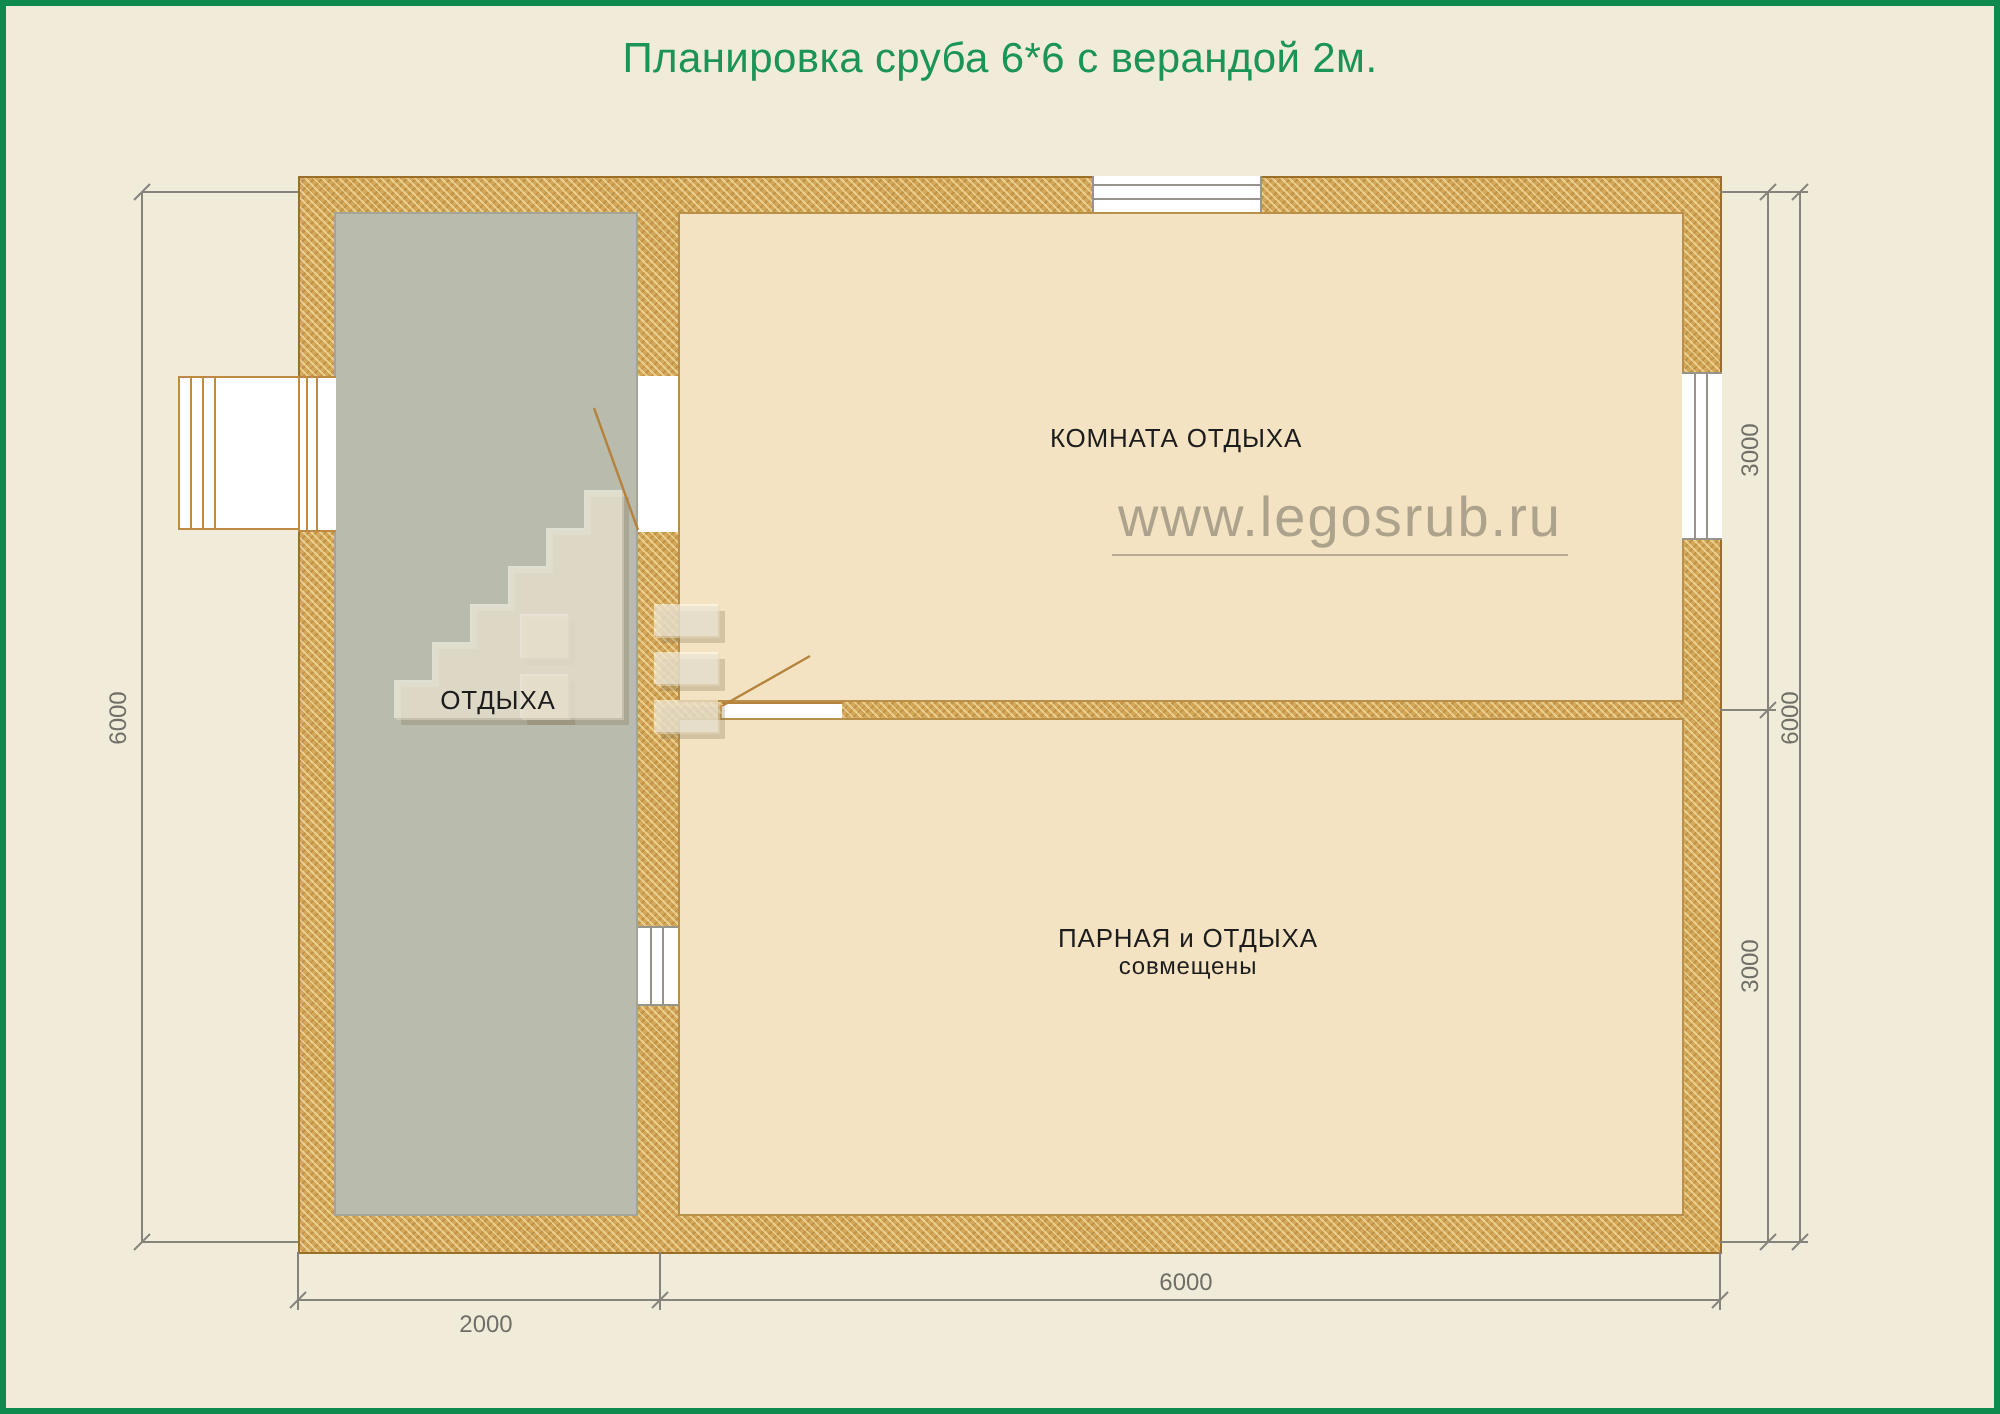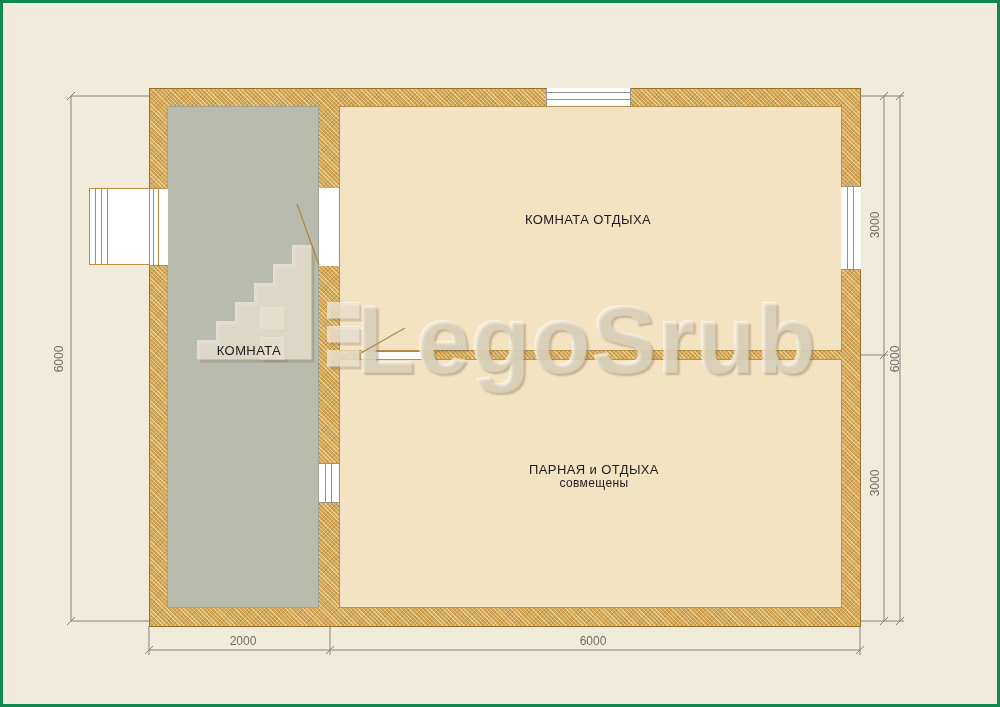--- a/index.html
+++ b/index.html
@@ -73,20 +73,21 @@
     white-space:nowrap;
   }
   .wm-logo{position:absolute; left:190px; top:235px;}
   svg.overlay{position:absolute; left:0; top:0;}
 </style>
 </head>
 <body>
 
 <div class="page">
 
+  <div class="title">Планировка сруба 6*6 с верандой 2м.</div>
 
   <div class="plan">
     <div class="floor-veranda"></div>
     <div class="floor-rest"></div>
     <div class="floor-steam"></div>
     <div class="window-top"></div>
     <div class="window-right"></div>
     <div class="window-veranda"></div>
     <div class="door-entrance"></div>
     <div class="door-veranda-opening"></div>
@@ -108,21 +109,21 @@
         <rect x="135" y="65" width="32" height="16"></rect>
         <rect x="135" y="89" width="32" height="16"></rect>
         <rect x="135" y="113" width="32" height="16"></rect>
       </g>
     </defs>
     <use href="#logoShapes" transform="translate(2.5,2.5)" fill="rgba(128,112,82,0.28)"></use>
     <use href="#logoShapes" transform="translate(-1,-1)" fill="rgba(255,253,245,0.55)"></use>
     <use href="#logoShapes" fill="rgba(226,218,196,0.50)"></use>
   </svg>
 
-  <div class="wm-brand">LegoSrub</div>
+  <div class="wm-url">www.legosrub.ru</div>
 
   <svg class="overlay" width="1000" height="707">
     <g stroke="#85847c" stroke-width="1" fill="none">
 
       <line x1="146" y1="93" x2="68" y2="93"></line>
       <line x1="146" y1="618" x2="68" y2="618"></line>
       <line x1="68" y1="93" x2="68" y2="618"></line>
       <line x1="64" y1="97" x2="72" y2="89"></line>
       <line x1="64" y1="622" x2="72" y2="614"></line>
 
@@ -146,24 +147,24 @@
       <line x1="853" y1="651" x2="861" y2="643"></line>
     </g>
 
     <g stroke="#b5833d" stroke-width="1.2" fill="none">
       <line x1="316" y1="262" x2="294" y2="201"></line>
       <line x1="358" y1="350" x2="402" y2="325"></line>
     </g>
   </svg>
 
   <div class="room-label" style="left:585px; top:216px;">КОМНАТА ОТДЫХА</div>
-  <div class="room-label" style="left:246px; top:347px;">КОМНАТА</div>
+  <div class="room-label" style="left:246px; top:347px;">ОТДЫХА</div>
   <div class="room-label" style="left:591px; top:466px;">ПАРНАЯ и ОТДЫХА</div>
   <div class="room-label room-sub" style="left:591px; top:480px;">совмещены</div>
 
   <div class="dim-label rot" style="left:56px;  top:356px;">6000</div>
   <div class="dim-label rot" style="left:872px; top:222px;">3000</div>
   <div class="dim-label rot" style="left:892px; top:356px;">6000</div>
   <div class="dim-label rot" style="left:872px; top:480px;">3000</div>
-  <div class="dim-label" style="left:240px; top:638px;">2000</div>
+  <div class="dim-label" style="left:240px; top:659px;">2000</div>
   <div class="dim-label" style="left:590px; top:638px;">6000</div>
 
 </div>
 
 </body></html>

